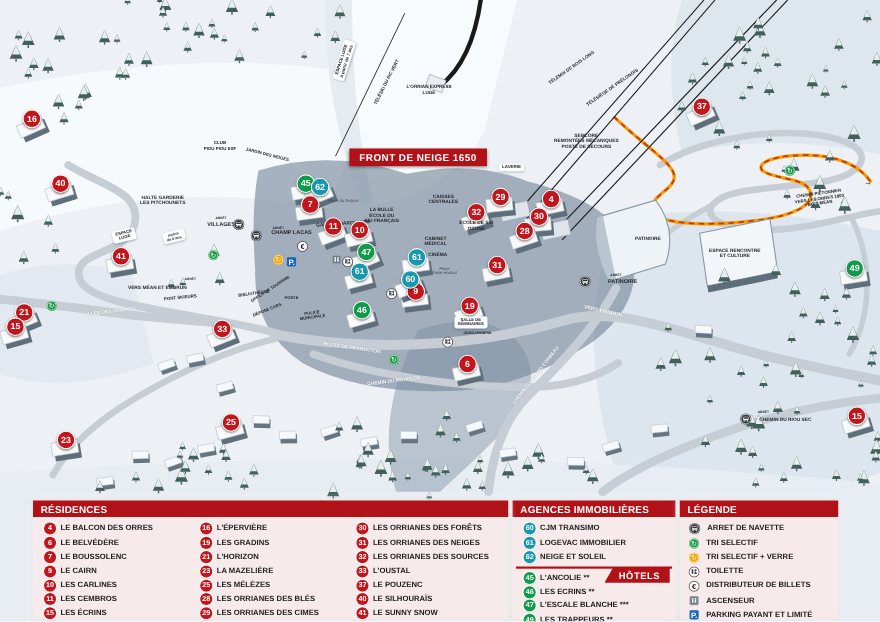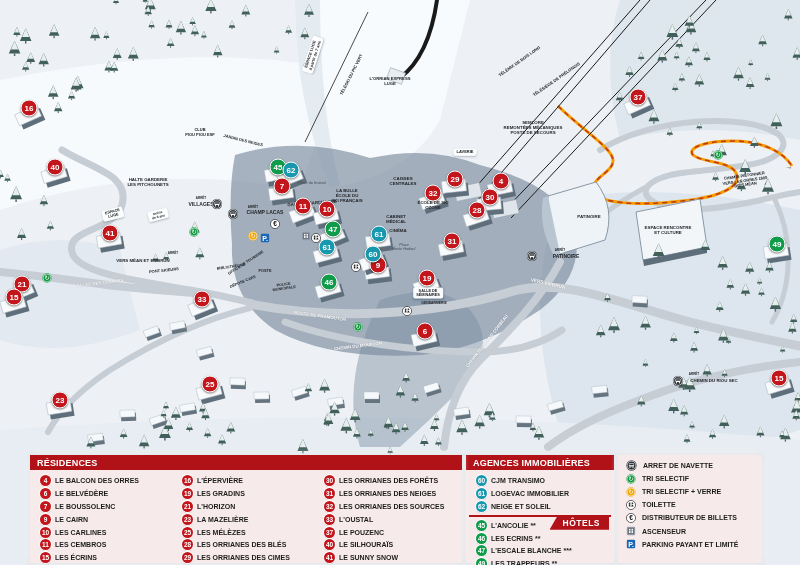--- a/index.html
+++ b/index.html
@@ -1421,20 +1421,21 @@
         </svg></div>
       <div class="mapicon" style="left: 407px; top: 311px;"><svg width="10" height="10" viewBox="0 0 12 12">
           <circle cx="6" cy="6" r="5.5" fill="#fff" stroke="#222" stroke-width=".8"></circle>
           <circle cx="4.2" cy="3.9" r="1" fill="#222"></circle>
           <rect x="3.4" y="5.1" width="1.6" height="2.7" fill="#222"></rect>
           <circle cx="7.8" cy="3.9" r="1" fill="#222"></circle>
           <path d="M7.8 5 L9.2 7.8 L6.4 7.8 Z" fill="#222"></path>
           <rect x="5.8" y="2.8" width=".4" height="5.8" fill="#222"></rect>
         </svg></div>
     </div>
+  <div class="banner" style="left:380px;top:143px">FRONT DE NEIGE 1650</div>
 
   <div class="panel" style="left:466px;top:455px;width:148px;height:108px">
     <div class="panel-h">
       <span>AGENCES IMMOBILIÈRES</span>
     </div>
     <div class="ag-body">
       <div id="ag-items">
           <div class="item agency">
             <span class="num">60</span>
             <span class="txt">CJM TRANSIMO</span>
@@ -1564,20 +1565,23 @@
           </div>
           <div class="item">
             <span class="num">41</span>
             <span class="txt">LE SUNNY SNOW</span>
           </div>
         </div>
       </div>
   </div>
 
   <div class="panel" style="left:618px;top:455px;width:144px;height:108px">
+    <div class="panel-h">
+      <span>LÉGENDE</span>
+    </div>
     <div class="leg-body" id="leg-items">
         <div class="leg-item">
           <span style="line-height: 0;"><svg width="11" height="11" viewBox="0 0 12 12">
               <circle cx="6" cy="6" r="5.6" fill="#2e3438"></circle>
               <circle cx="6" cy="6" r="4.8" fill="none" stroke="#fff" stroke-width=".7"></circle>
               <rect x="3.2" y="3.6" width="5.6" height="3.6" rx=".8" fill="#fff"></rect>
               <rect x="3.6" y="4.2" width="4.8" height="1.4" rx=".3" fill="#2e3438"></rect>
               <circle cx="4.4" cy="7.9" r=".7" fill="#fff"></circle>
               <circle cx="7.6" cy="7.9" r=".7" fill="#fff"></circle>
             </svg></span>

